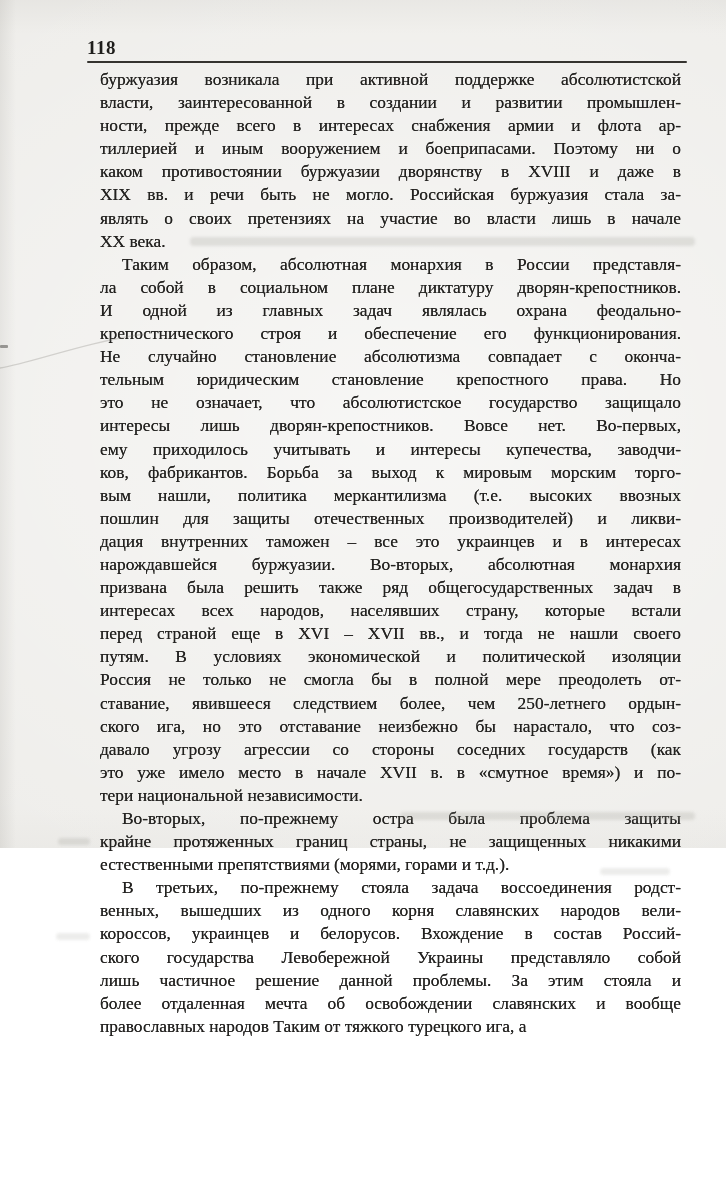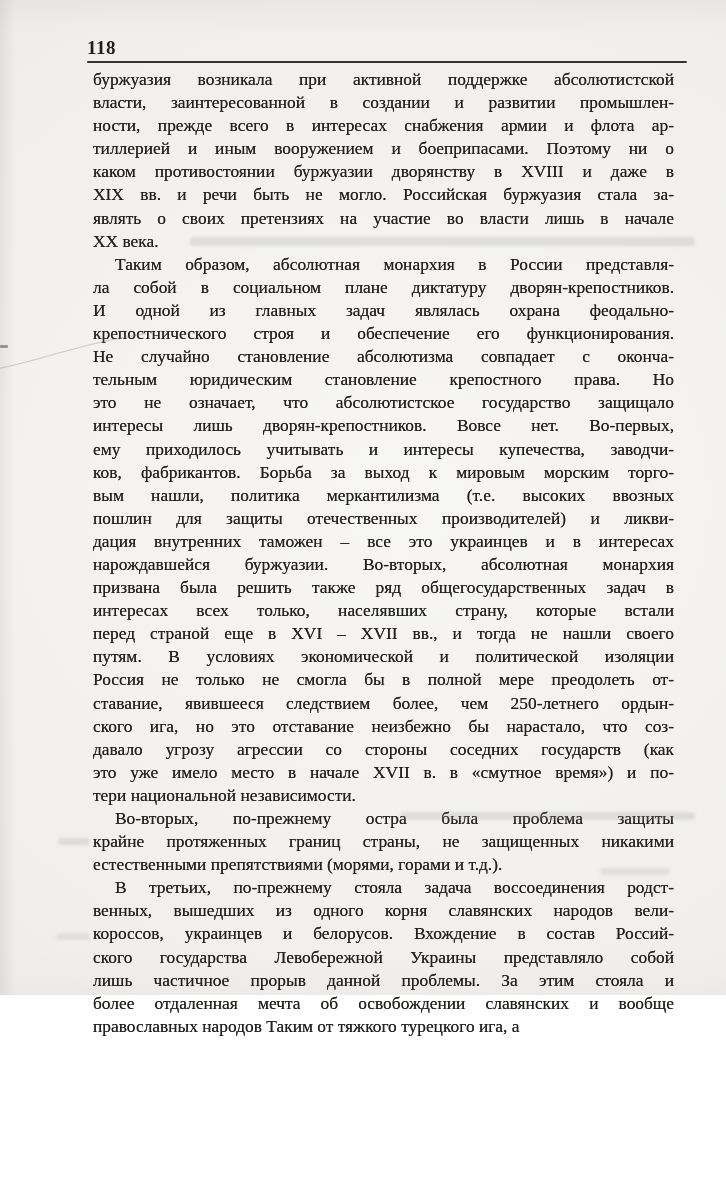--- a/index.html
+++ b/index.html
@@ -2,21 +2,21 @@
 <html><head>
 <meta charset="utf-8">
 <style>
   * { margin: 0; padding: 0; box-sizing: border-box; }
   html, body { width: 726px; height: 1179px; }
   body { overflow: hidden; }
 
   .page {
     position: relative;
     width: 726px;
-    height: 995px;
+    height: 848px;
     background:
       radial-gradient(120% 80% at 55% 50%, rgba(255,255,255,0.5), rgba(255,255,255,0) 75%),
       linear-gradient(90deg, rgba(170,168,162,0.22) 0px, rgba(170,168,162,0) 16px),
       linear-gradient(180deg, rgba(185,183,177,0.15) 0px, rgba(185,183,177,0) 34px),
       linear-gradient(0deg, rgba(200,198,192,0.10) 0px, rgba(200,198,192,0) 40px),
       #efeeeb;
     font-family: "Liberation Serif", "DejaVu Serif", serif;
     color: #232220;
   }
 
@@ -35,21 +35,21 @@
     left: 87px;
     top: 61px;
     width: 600px;
     height: 2px;
     background: #35332f;
     border-radius: 1px;
   }
 
   .page-body {
     position: absolute;
-    left: 93px;
+    left: 100px;
     top: 68px;
     width: 581px;
   }
 
   .para { margin: 0; }
 
   .line {
     font-size: 17.4px;
     line-height: 23.1px;
     height: 23.1px;
@@ -113,41 +113,41 @@
         <div class="line">тельным юридическим становление крепостного права. Но</div>
         <div class="line">это не означает, что абсолютистское государство защищало</div>
         <div class="line">интересы лишь дворян-крепостников. Вовсе нет. Во-первых,</div>
         <div class="line">ему приходилось учитывать и интересы купечества, заводчи-</div>
         <div class="line">ков, фабрикантов. Борьба за выход к мировым морским торго-</div>
         <div class="line">вым нашли, политика меркантилизма (т.е. высоких ввозных</div>
         <div class="line">пошлин для защиты отечественных производителей) и ликви-</div>
         <div class="line">дация внутренних таможен – все это украинцев и в интересах</div>
         <div class="line">нарождавшейся буржуазии. Во-вторых, абсолютная монархия</div>
         <div class="line">призвана была решить также ряд общегосударственных задач в</div>
-        <div class="line">интересах всех только, населявших страну, которые встали</div>
+        <div class="line">интересах всех народов, населявших страну, которые встали</div>
         <div class="line">перед страной еще в XVI – XVII вв., и тогда не нашли своего</div>
         <div class="line">путям. В условиях экономической и политической изоляции</div>
         <div class="line">Россия не только не смогла бы в полной мере преодолеть от-</div>
         <div class="line">ставание, явившееся следствием более, чем 250-летнего ордын-</div>
         <div class="line">ского ига, но это отставание неизбежно бы нарастало, что соз-</div>
         <div class="line">давало угрозу агрессии со стороны соседних государств (как</div>
         <div class="line">это уже имело место в начале XVII в. в «смутное время») и по-</div>
         <div class="line">тери национальной независимости.</div>
       </div>
       <div class="para indent">
         <div class="line">Во-вторых, по-прежнему остра была проблема защиты</div>
         <div class="line">крайне протяженных границ страны, не защищенных никакими</div>
         <div class="line">естественными препятствиями (морями, горами и т.д.).</div>
       </div>
       <div class="para indent">
         <div class="line">В третьих, по-прежнему стояла задача воссоединения родст-</div>
         <div class="line">венных, вышедших из одного корня славянских народов вели-</div>
         <div class="line">короссов, украинцев и белорусов. Вхождение в состав Россий-</div>
         <div class="line">ского государства Левобережной Украины представляло собой</div>
-        <div class="line">лишь частичное прорыв данной проблемы. За этим стояла и</div>
+        <div class="line">лишь частичное решение данной проблемы. За этим стояла и</div>
         <div class="line">более отдаленная мечта об освобождении славянских и вообще</div>
         <div class="line">православных народов Таким от тяжкого турецкого ига, а</div>
       </div>
     </div>
 
   <div class="ghost" style="left:190px; top:237px; width:505px;"></div>
   <div class="ghost" style="left:400px; top:812px; width:295px; height:8px;"></div>
   <div class="ghost" style="left:58px; top:838px; width:32px; height:7px;"></div>
   <div class="ghost" style="left:600px; top:868px; width:70px; height:7px; opacity:.8;"></div>
   <div class="ghost" style="left:56px; top:933px; width:34px; height:7px; opacity:.8;"></div>

